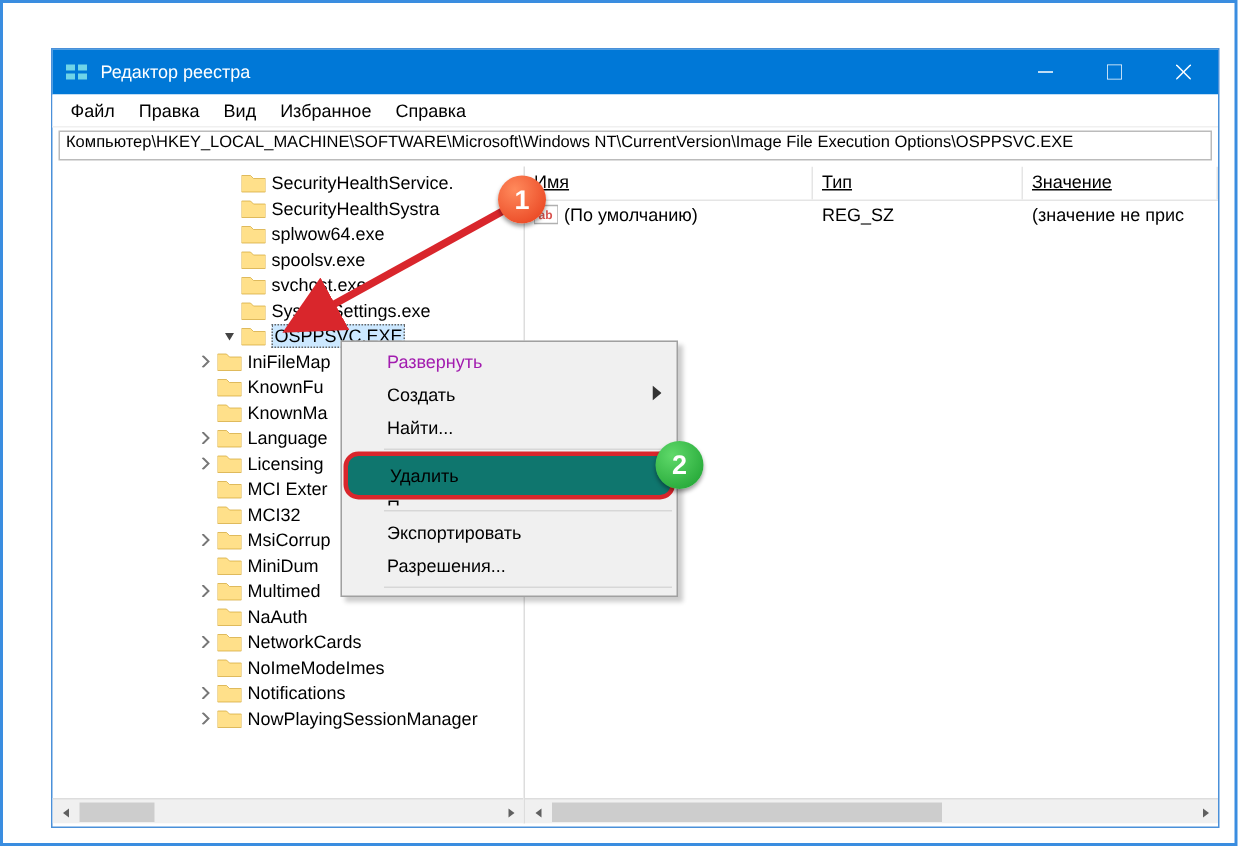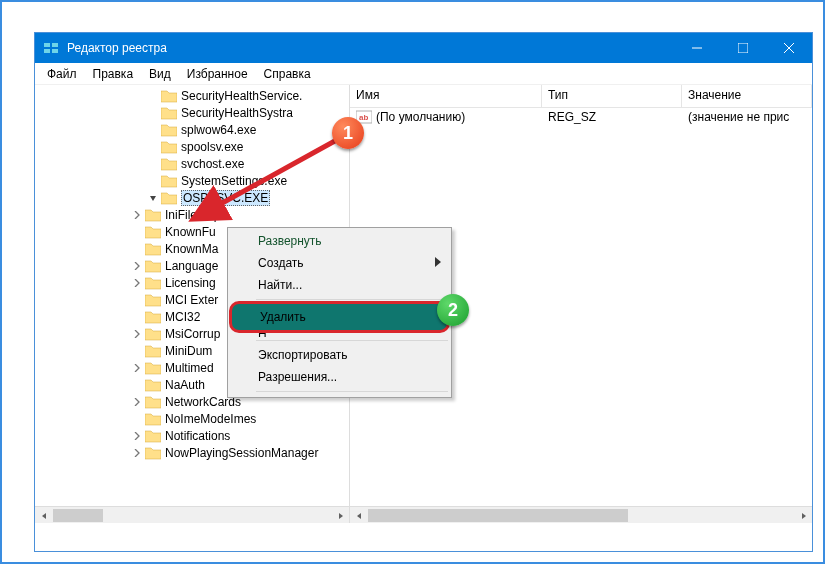--- a/index.html
+++ b/index.html
@@ -25,27 +25,27 @@
   .expander svg { width: 8px; height: 8px; }
   .folder-icon { width: 16px; height: 14px; margin: 0 4px 0 2px; display: inline-flex; }
   .tree-label { }
   .tree-item.selected .tree-label { background: #cce8ff; border: 1px dotted #666; padding: 0 1px; }
   .hscroll { position: absolute; bottom: 0; left: 0; right: 0; height: 17px; background: #f0f0f0; border-top: 1px solid #ddd; display: flex; align-items: center; }
   .hscroll-thumb { height: 13px; background: #cdcdcd; margin: 0 18px; }
   .hscroll-arrow { width: 17px; height: 17px; display: flex; align-items: center; justify-content: center; position: absolute; top: 0; }
   .hscroll-arrow.left { left: 0; } .hscroll-arrow.right { right: 0; }
   .list-panel { flex: 1; position: relative; overflow: hidden; }
   .list-header { display: flex; height: 23px; border-bottom: 1px solid #e5e5e5; background: #fff; }
-  .list-col { font-size: 12px; padding: 3px 6px; border-right: 1px solid #e5e5e5; }
+  .list-col { font-size: 12px; padding: 3px 6px; border-right: 1px solid #e5e5e5; text-decoration: underline; }
   .list-row { display: flex; font-size: 12px; height: 17px; align-items: center; }
   .list-cell { padding: 0 6px; display: flex; align-items: center; overflow: hidden; white-space: nowrap; }
   .ab-icon { width: 16px; height: 14px; margin-right: 4px; display: inline-flex; }
   .context-menu { position: absolute; background: #f0f0f0; border: 1px solid #a0a0a0; box-shadow: 3px 3px 3px rgba(0,0,0,0.2); font-size: 12px; padding: 2px; z-index: 100; }
   .cm-item { padding: 4px 50px 4px 28px; position: relative; }
-  .cm-item.disabled { color: #14532d; }
+  .cm-item.disabled { color: #a21caf; }
   .cm-item.highlight-wrap { border: 3px solid #d9262c; border-radius: 10px; background: #0f766e; margin: -2px -1px; padding: 0; }
   .cm-item.highlight-inner { padding: 6px 50px 6px 28px; }
   .cm-sep { height: 1px; background: #d7d7d7; margin: 3px 1px 3px 26px; }
   .cm-arrow { position: absolute; right: 8px; top: 50%; transform: translateY(-50%); }
   .step-badge { width: 32px; height: 32px; border-radius: 50%; display: flex; align-items: center; justify-content: center; color: #fff; font-size: 18px; font-weight: bold; box-shadow: 0 2px 3px rgba(0,0,0,0.4); position: absolute; z-index: 200; }
   .step1 { background: radial-gradient(circle at 35% 30%, #ff8a5c, #e63b19); }
   .step2 { background: radial-gradient(circle at 35% 30%, #5fd96a, #1a9e2e); }
   .arrow-red { position: absolute; z-index: 150; }
 </style>
 </head>
@@ -85,20 +85,21 @@
     </div>
 
     <div class="menubar">
       <span class="menubar-item">Файл</span>
       <span class="menubar-item">Правка</span>
       <span class="menubar-item">Вид</span>
       <span class="menubar-item">Избранное</span>
       <span class="menubar-item">Справка</span>
     </div>
 
+    <div class="addressbar">Компьютер\HKEY_LOCAL_MACHINE\SOFTWARE\Microsoft\Windows NT\CurrentVersion\Image File Execution Options\OSPPSVC.EXE</div>
 
     <div class="content">
       <div class="tree-panel">
         <div class="tree" id="tree-container">
             <div class="tree-item">
               <span class="tree-spacer" style="width: 112px;"></span>
               <span class="expander"></span>
               <span class="folder-icon">
                 <svg viewBox="0 0 16 14">
                   <path d="M0 2 L6 2 L8 4 L16 4 L16 13 L0 13 Z" fill="#ffe08a" stroke="#d4a83a" stroke-width="0.5"></path>

